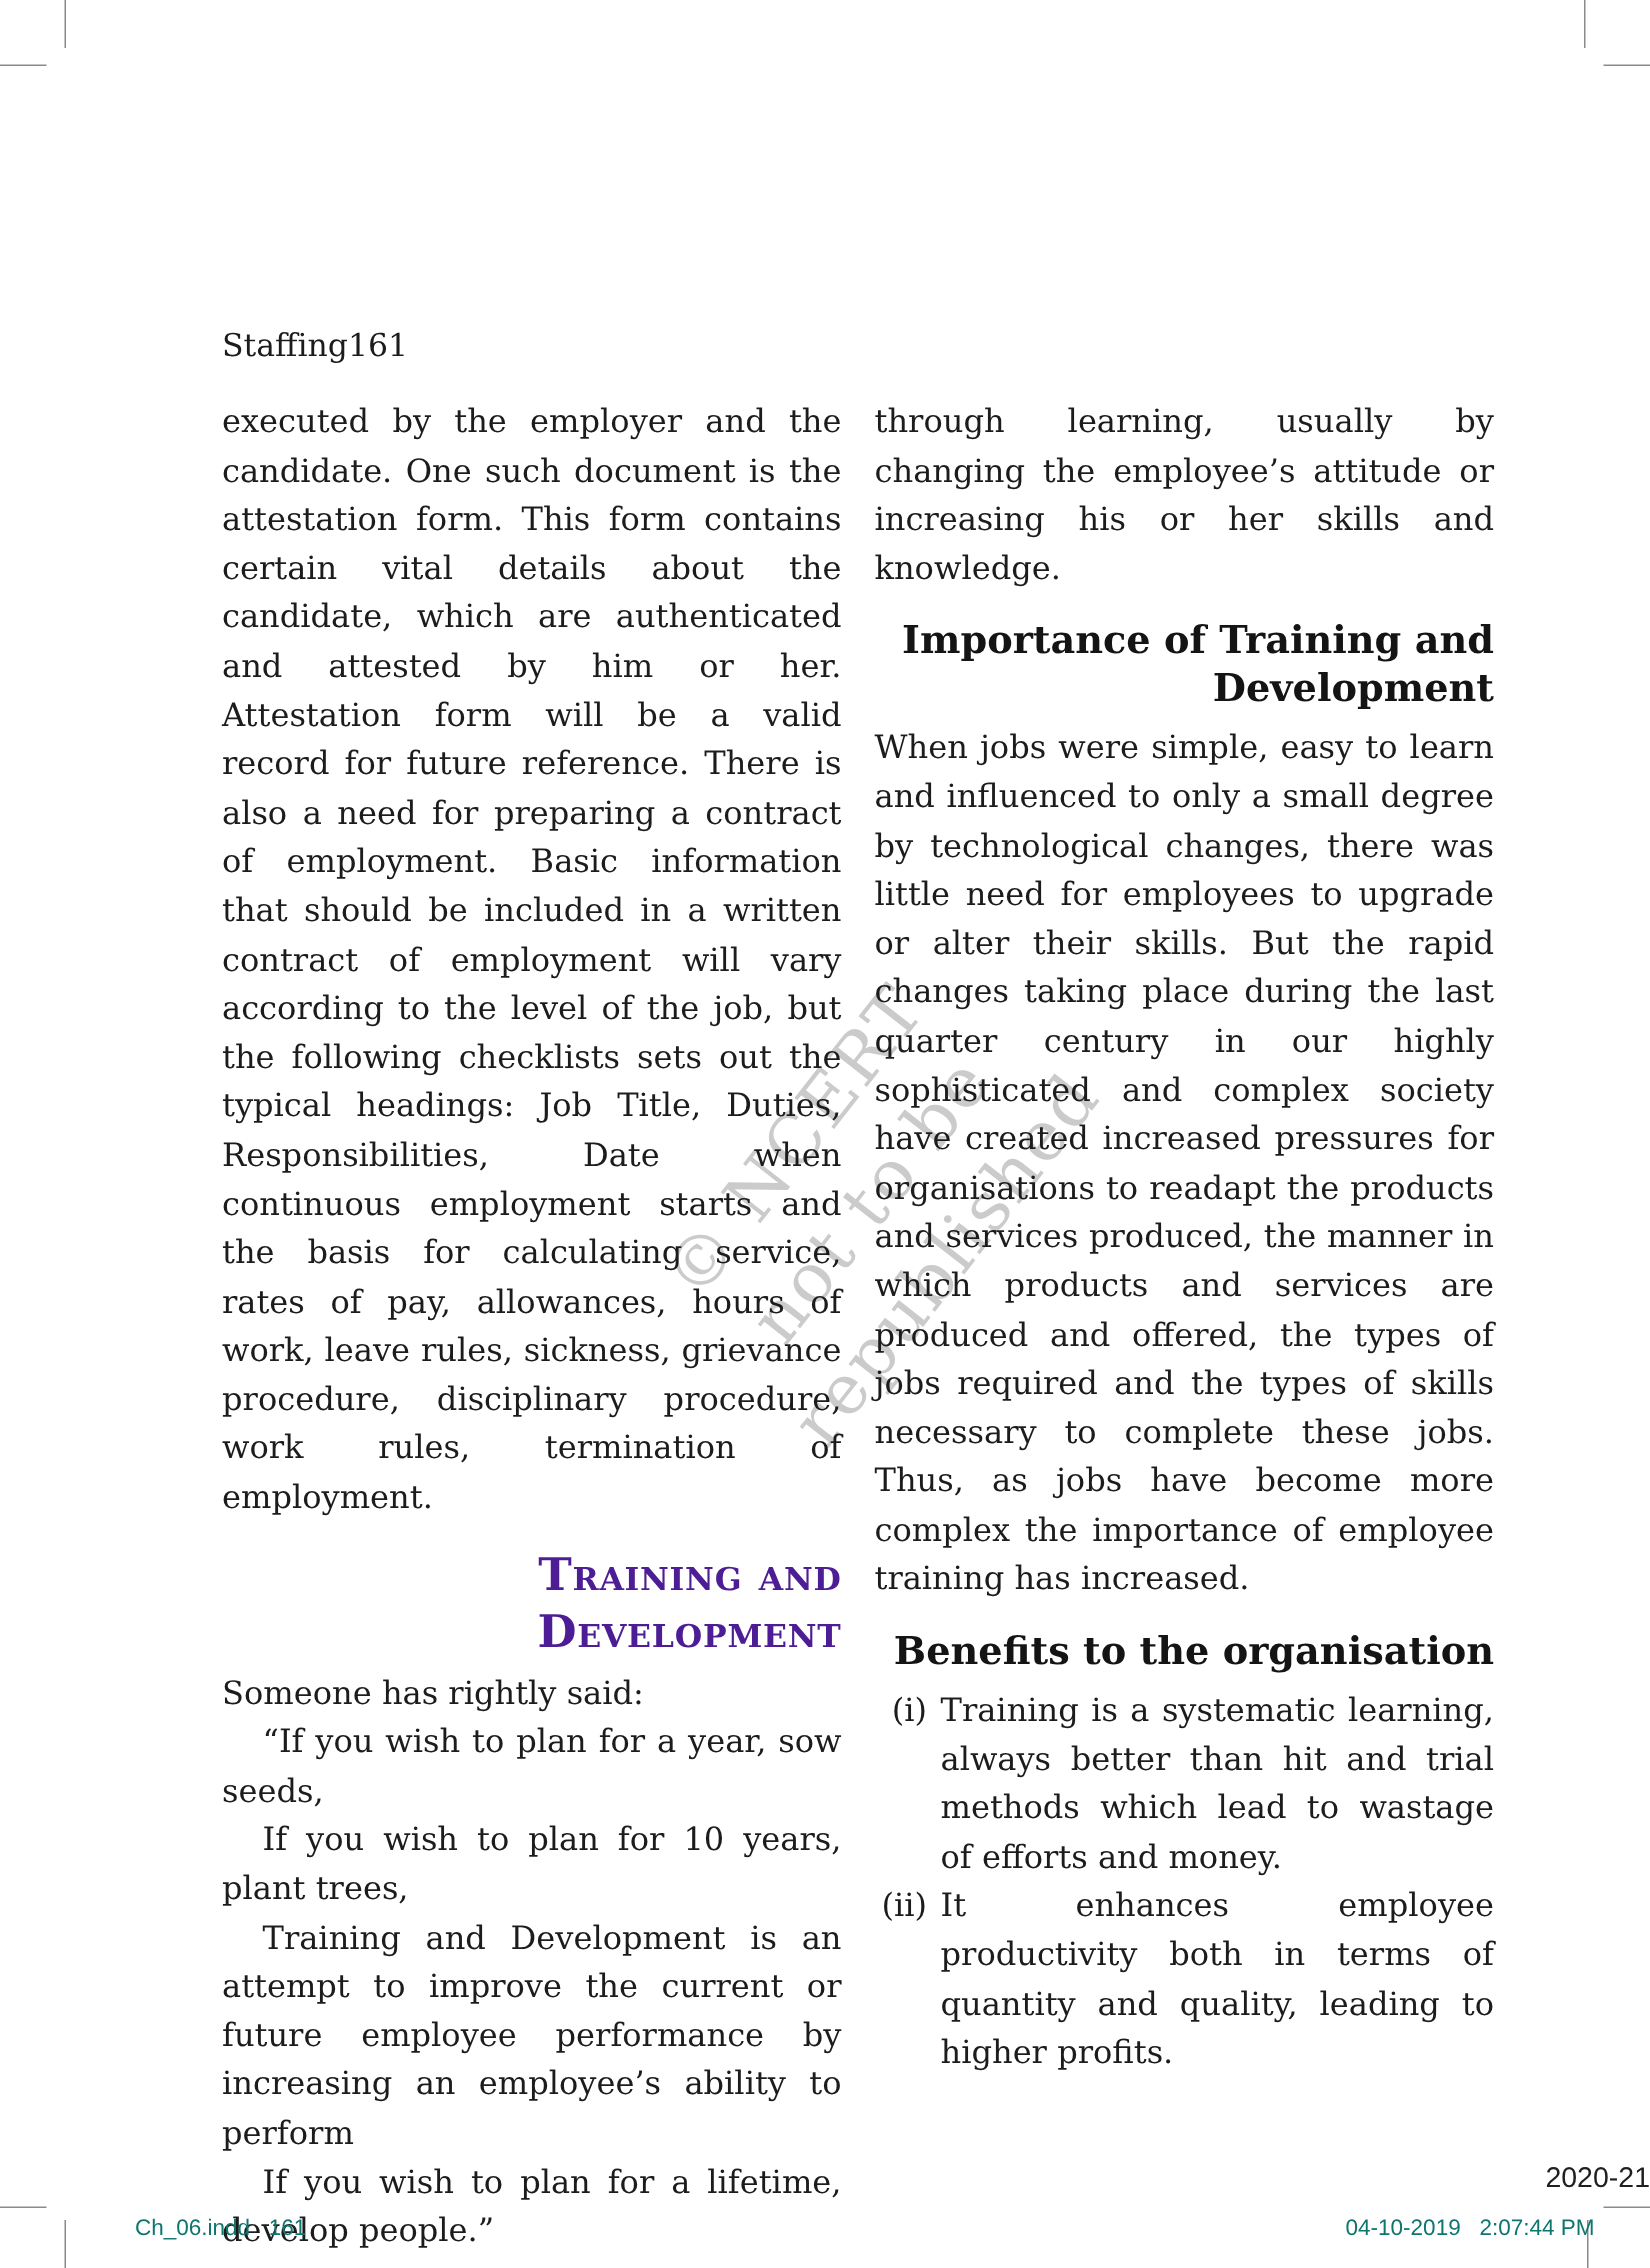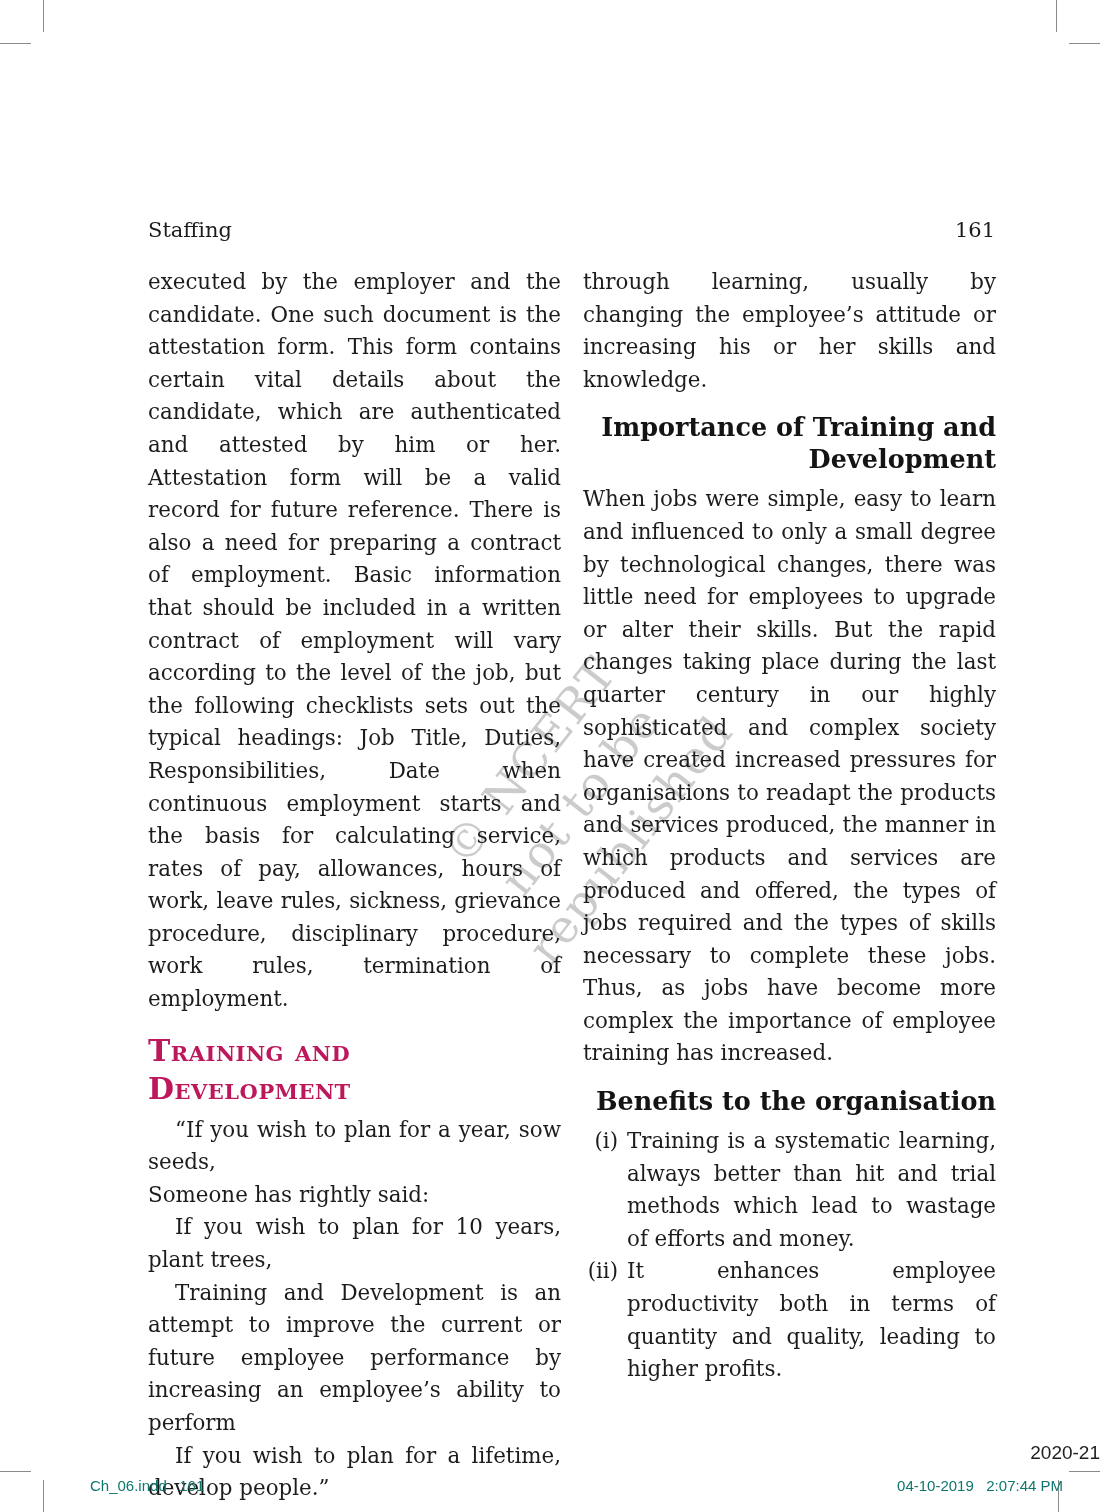--- a/index.html
+++ b/index.html
@@ -12,21 +12,21 @@
     overflow:hidden;
   }
   
   .crop{position:absolute;background:#8a8a8a;}
   .crop.v{width:1px;height:32px;}
   .crop.h{width:31px;height:1px;}
 
   
   .running-header{
     position:absolute;left:148px;top:218px;width:847px;
-    display:flex;justify-content:space-between;align-items:baseline;
+    display:flex;justify-content:flex-start;align-items:baseline;
     font-size:21px;
   }
 
   
   .col{
     position:absolute;top:266px;width:413px;
     font-size:21.4px;line-height:32.6px;
     text-align:justify;
   }
   .col.left{left:148px;}
@@ -36,22 +36,22 @@
   .para{margin:0;}
   .para.indent{text-indent:27px;}
 
   .section-heading{
     margin:16px 0 6px 0;
     font-variant:small-caps;
     font-variant-caps:small-caps;
     font-weight:600;
     font-size:30px;line-height:38px;
     letter-spacing:0.5px;
-    text-align:left;
-    color:#be185d;
+    text-align:right;
+    color:#4c1d95;
   }
   .sub-heading{
     margin:15px 0 8px 0;
     font-weight:bold;
     font-size:25.5px;line-height:32px;
     text-align:right;
     color:#141414;
   }
 
   .num-list{margin:0;}
@@ -110,22 +110,22 @@
   </div>
 
   <div class="running-header">
     <span>Staffing</span>
     <span>161</span>
   </div>
 
   <div class="col left">
     <p class="para quote-block">executed by the employer and the candidate. One such document is the attestation form. This form contains certain vital details about the candidate, which are authenticated and attested by him or her. Attestation form will be a valid record for future reference. There is also a need for preparing a contract of employment. Basic information that should be included in a written contract of employment will vary according to the level of the job, but the following checklists sets out the typical headings: Job Title, Duties, Responsibilities, Date when continuous employment starts and the basis for calculating service, rates of pay, allowances, hours of work, leave rules, sickness, grievance procedure, disciplinary procedure, work rules, termination of employment.</p>
     <h1 class="section-heading">Training and Development</h1>
+    <p class="para">Someone has rightly said:</p>
     <p class="para indent">“If you wish to plan for a year, sow seeds,</p>
-    <p class="para">Someone has rightly said:</p>
     <p class="para indent">If you wish to plan for 10 years, plant trees,</p>
     <p class="para indent">Training and Development is an attempt to improve the current or future employee performance by increasing an employee’s ability to perform</p>
     <p class="para indent">If you wish to plan for a lifetime, develop people.”</p>
   </div>
 
   <div class="col right">
     <p class="para">through learning, usually by changing the employee’s attitude or increasing his or her skills and knowledge.</p>
     <h2 class="sub-heading">Importance of Training and Development</h2>
     <p class="para">When jobs were simple, easy to learn and influenced to only a small degree by technological changes, there was little need for employees to upgrade or alter their skills. But the rapid changes taking place during the last quarter century in our highly sophisticated and complex society have created increased pressures for organisations to readapt the products and services produced, the manner in which products and services are produced and offered, the types of jobs required and the types of skills necessary to complete these jobs. Thus, as jobs have become more complex the importance of employee training has increased.</p>
     <h2 class="sub-heading">Benefits to the organisation</h2>

